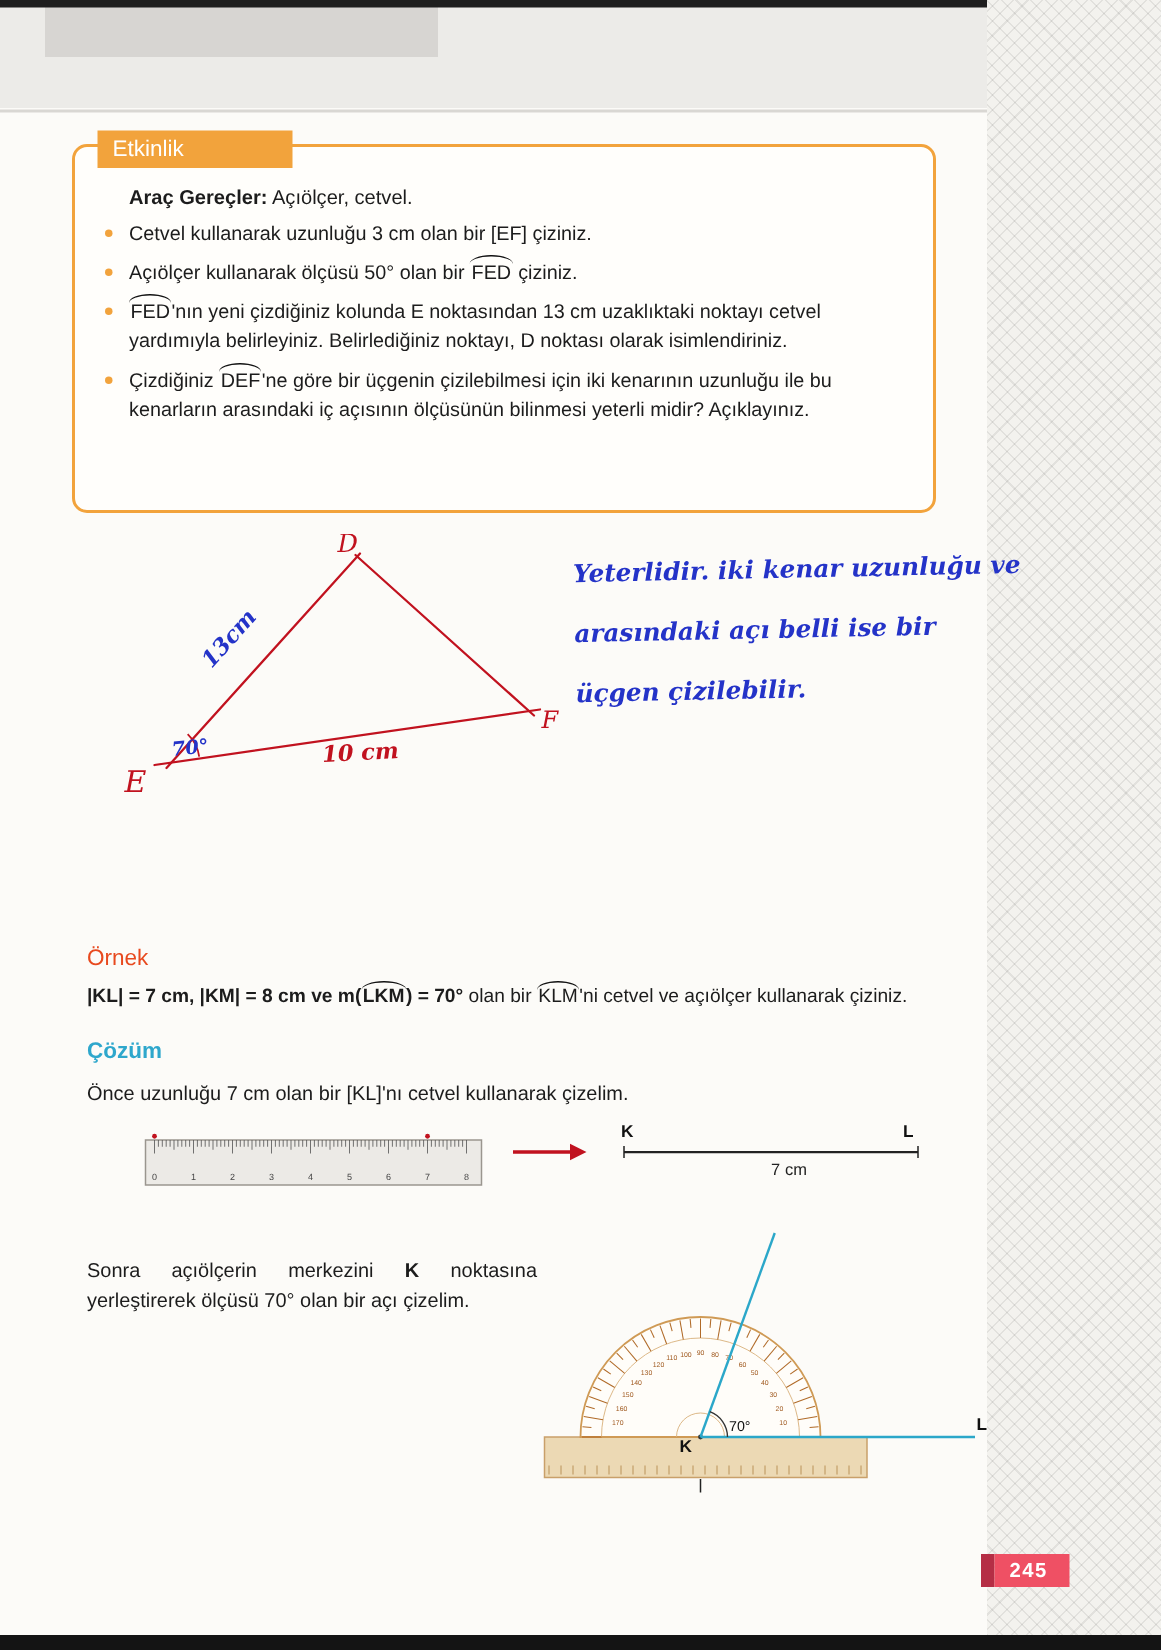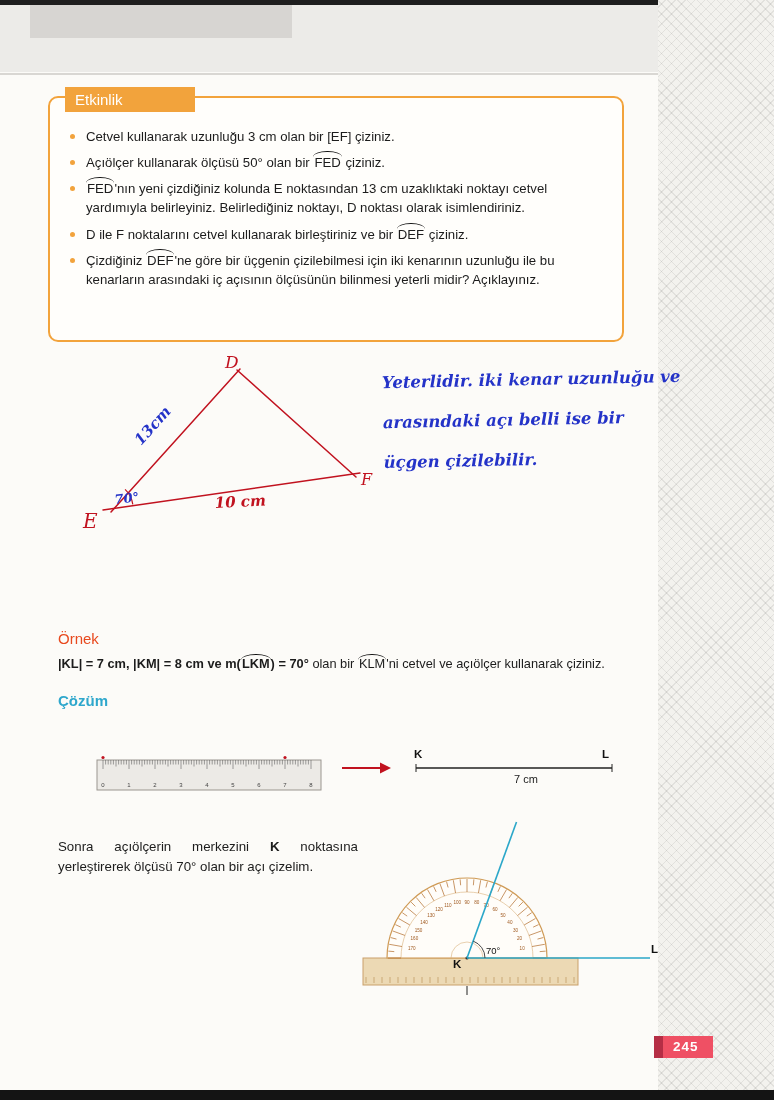--- a/index.html
+++ b/index.html
@@ -104,25 +104,25 @@
 <div class="page">
   <div class="content-bg"></div>
   <div class="pattern-strip"></div>
   <div class="top-band"></div>
   <div class="top-block"></div>
   <div class="top-bar"></div>
   <div class="divider"></div>
 
   <section class="activity-box">
     <div class="activity-tab">Etkinlik</div>
+    <p class="materials"><span class="seg-b">Araç Gereçler:</span><span class="seg-p"> Açıölçer, cetvel.</span></p>
     <ul class="bullets">
       <li><span class="seg-p">Cetvel kullanarak uzunluğu 3 cm olan bir [EF] çiziniz.</span></li>
       <li><span class="seg-p">Açıölçer kullanarak ölçüsü 50° olan bir </span><span class="seg-arc">FED</span><span class="seg-p"> çiziniz.</span></li>
       <li><span class="seg-arc">FED</span><span class="seg-p">'nın yeni çizdiğiniz kolunda E noktasından 13 cm uzaklıktaki noktayı cetvel yardımıyla belirleyiniz. Belirlediğiniz noktayı, D noktası olarak isimlendiriniz.</span></li>
-      <li><span class="seg-p">D ile F noktalarını cetvel kullanarak birleştiriniz ve bir </span><span class="seg-arc">DEF</span><span class="seg-p"> çiziniz.</span></li>
       <li><span class="seg-p">Çizdiğiniz </span><span class="seg-arc">DEF</span><span class="seg-p">'ne göre bir üçgenin çizilebilmesi için iki kenarının uzunluğu ile bu kenarların arasındaki iç açısının ölçüsünün bilinmesi yeterli midir? Açıklayınız.</span></li>
     </ul>
   </section>
 
   <svg class="triangle-fig" viewBox="0 0 320 212" width="320" height="212">
     <path class="tri-line" d="M36 156 L165 13"></path>
     <path class="tri-line" d="M162 14 L281 121"></path>
     <path class="tri-line" d="M28 154 L285 117"></path>
     <path class="tri-arc" d="M57.8 148.4 A26 26 0 0 0 50.1 133.4"></path>
     <text class="tri-label lbl-d" x="150" y="12">D</text>
@@ -135,20 +135,21 @@
 
   <div class="handwriting">
     <div class="hw-line">Yeterlidir. iki kenar uzunluğu ve</div>
     <div class="hw-line">arasındaki açı belli ise bir</div>
     <div class="hw-line">üçgen çizilebilir.</div>
   </div>
 
   <h3 class="ornek">Örnek</h3>
   <p class="statement"><span class="seg-b">|KL| = 7 cm, |KM| = 8 cm ve m(</span><span class="seg-b seg-arc">LKM</span><span class="seg-b">) = 70° </span><span class="seg-p">olan bir </span><span class="seg-arc">KLM</span><span class="seg-p">'ni cetvel ve açıölçer kullanarak çiziniz.</span></p>
   <h3 class="cozum">Çözüm</h3>
+  <p class="step step1"><span class="seg-p">Önce uzunluğu 7 cm olan bir [KL]'nı cetvel kullanarak çizelim.</span></p>
 
   <svg class="ruler" viewBox="0 0 230 42" width="230" height="42">
     <rect class="ruler-body" x="2" y="6" width="224" height="30"></rect>
     <g>
         <line x1="8" y1="6" x2="8" y2="15" class="rtick"></line>
         <line x1="10.6" y1="6" x2="10.6" y2="10.5" class="rtick"></line>
         <line x1="13.2" y1="6" x2="13.2" y2="10.5" class="rtick"></line>
         <line x1="15.8" y1="6" x2="15.8" y2="10.5" class="rtick"></line>
         <line x1="18.4" y1="6" x2="18.4" y2="10.5" class="rtick"></line>
         <line x1="21" y1="6" x2="21" y2="12.5" class="rtick"></line>

